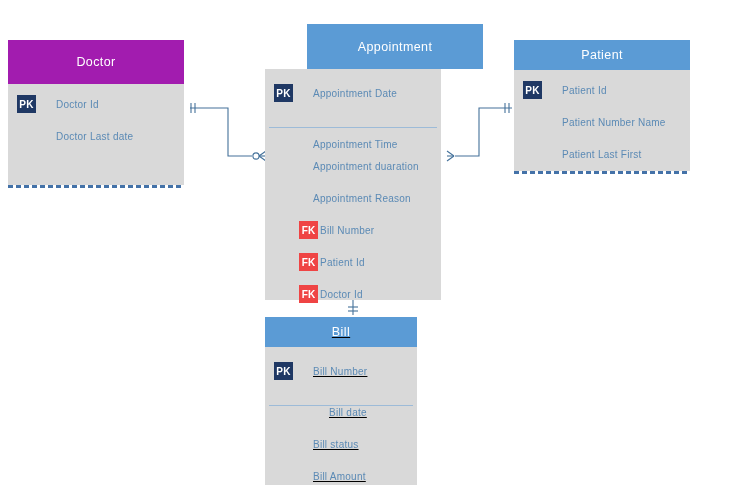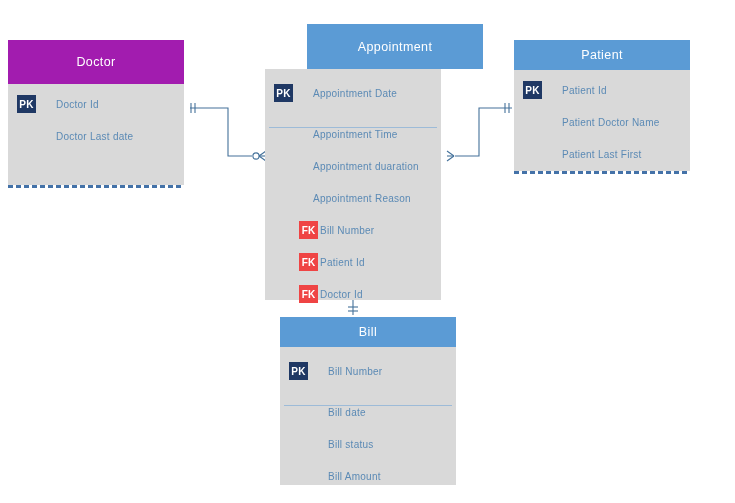--- a/index.html
+++ b/index.html
@@ -102,21 +102,21 @@
       to right,
       #4472a8 0px, #4472a8 5px,
       #ffffff 5px, #ffffff 8px
     );
   }
 
   
   #entity-doctor      { left: 8px;   top: 40px;  width: 176px; }
   #entity-appointment { left: 265px; top: 24px;  width: 176px; }
   #entity-patient     { left: 514px; top: 40px;  width: 176px; }
-  #entity-bill        { left: 280px; top: 317px; width: 176px; }
+  #entity-bill        { left: 265px; top: 317px; width: 152px; text-decoration: underline; }
 </style>
 </head>
 <body>
 
 <div id="canvas">
 
   <svg id="connectors" viewBox="0 0 735 503" width="735" height="503">
     <g stroke="#44719a" stroke-width="1.1" fill="none" shape-rendering="geometricPrecision">
 
       <g>
@@ -175,21 +175,21 @@
     <div class="entity-header" style="height:45px;background:#5b9bd5;margin-left:42px;">
       <span>Appointment</span>
     </div>
     <div class="entity-body" style="height:231px;padding-top:8px;">
       <div class="field-row">
         <span class="key-badge pk">PK</span>
         <span class="key-slot"></span>
         <span class="field-label">Appointment  Date</span>
       </div>
       <div class="pk-separator" style="top:58px;"></div>
-      <div class="field-row" style="margin-top:9px;">
+      <div class="field-row" style="margin-top:9px;align-items:flex-end;">
         <span class="key-slot"></span>
         <span class="field-label">Appointment Time</span>
       </div>
       <div class="field-row">
         <span class="key-slot"></span>
         <span class="field-label">Appointment duaration</span>
       </div>
       <div class="field-row">
         <span class="key-slot"></span>
         <span class="field-label">Appointment Reason</span>
@@ -217,42 +217,42 @@
       <span>Patient</span>
     </div>
     <div class="entity-body" style="height:104px;padding-top:4px;">
       <div class="field-row">
         <span class="key-badge pk">PK</span>
         <span class="key-slot"></span>
         <span class="field-label">Patient Id</span>
       </div>
       <div class="field-row">
         <span class="key-slot"></span>
-        <span class="field-label">Patient Doctor Name</span>
+        <span class="field-label">Patient Number Name</span>
       </div>
       <div class="field-row">
         <span class="key-slot"></span>
         <span class="field-label">Patient Last First</span>
       </div>
       <div class="selected-edge" style="bottom:0;"></div>
     </div>
   </div>
 
   <div class="entity" id="entity-bill">
     <div class="entity-header" style="height:30px;background:#5b9bd5;">
       <span>Bill</span>
     </div>
     <div class="entity-body" style="height:138px;padding-top:8px;">
       <div class="field-row">
         <span class="key-badge pk">PK</span>
         <span class="key-slot"></span>
         <span class="field-label">Bill Number</span>
       </div>
       <div class="pk-separator" style="top:58px;"></div>
-      <div class="field-row" style="margin-top:9px;">
+      <div class="field-row" style="margin-top:9px;padding-left:16px;">
         <span class="key-slot"></span>
         <span class="field-label">Bill date</span>
       </div>
       <div class="field-row">
         <span class="key-slot"></span>
         <span class="field-label">Bill status</span>
       </div>
       <div class="field-row">
         <span class="key-slot"></span>
         <span class="field-label">Bill Amount</span>

